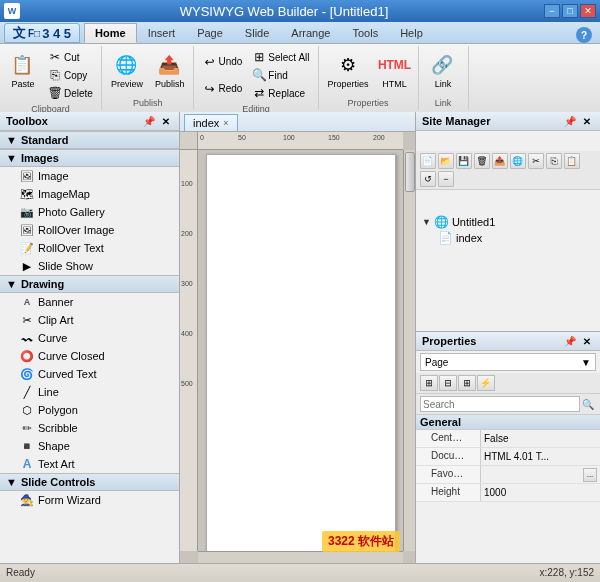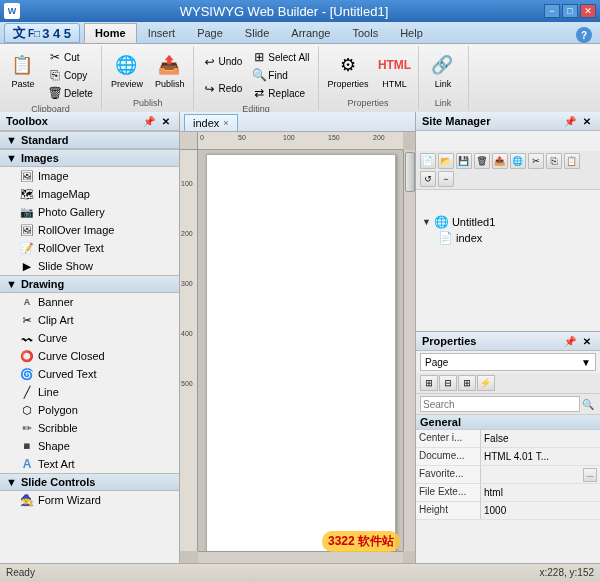--- a/index.html
+++ b/index.html
@@ -455,21 +455,21 @@
       font-size: 11px;
       border-bottom: 1px solid #ccc;
     }
     .props-row {
       display: flex;
       border-bottom: 1px solid #e0e0e0;
       height: 18px;
     }
     .props-key {
       width: 65px;
-      padding: 2px 3px;
+      padding: 2px 15px;
       font-size: 10px;
       color: #333;
       border-right: 1px solid #ccc;
       overflow: hidden;
       white-space: nowrap;
       text-overflow: ellipsis;
       background: #f5f5f5;
     }
     .props-val {
       flex: 1;
@@ -505,21 +505,21 @@
     
     .watermark {
       position: absolute;
       bottom: 30px;
       right: 200px;
       background: rgba(255,200,50,0.85);
       color: #c00;
       font-size: 12px;
       font-weight: bold;
       padding: 2px 6px;
-      border-radius: 10px;
+      border-radius: 2px;
       pointer-events: none;
     }
 
     
     .ruler-top-content {
       display: flex;
       position: relative;
       height: 100%;
     }
     .ruler-num {
@@ -887,26 +887,20 @@
           </div>
         </div>
         <div class="props-row">
           <div class="props-key">Favorite...</div>
           <div class="props-val">
             <span></span>
             <div class="props-val-btn">...</div>
           </div>
         </div>
         <div class="props-row">
-          <div class="props-key">File Exte...</div>
-          <div class="props-val">
-            <span>html</span>
-          </div>
-        </div>
-        <div class="props-row">
           <div class="props-key">Height</div>
           <div class="props-val">
             <span>1000</span>
           </div>
         </div>
       </div>
     </div>
   </div>
 
 </div>

